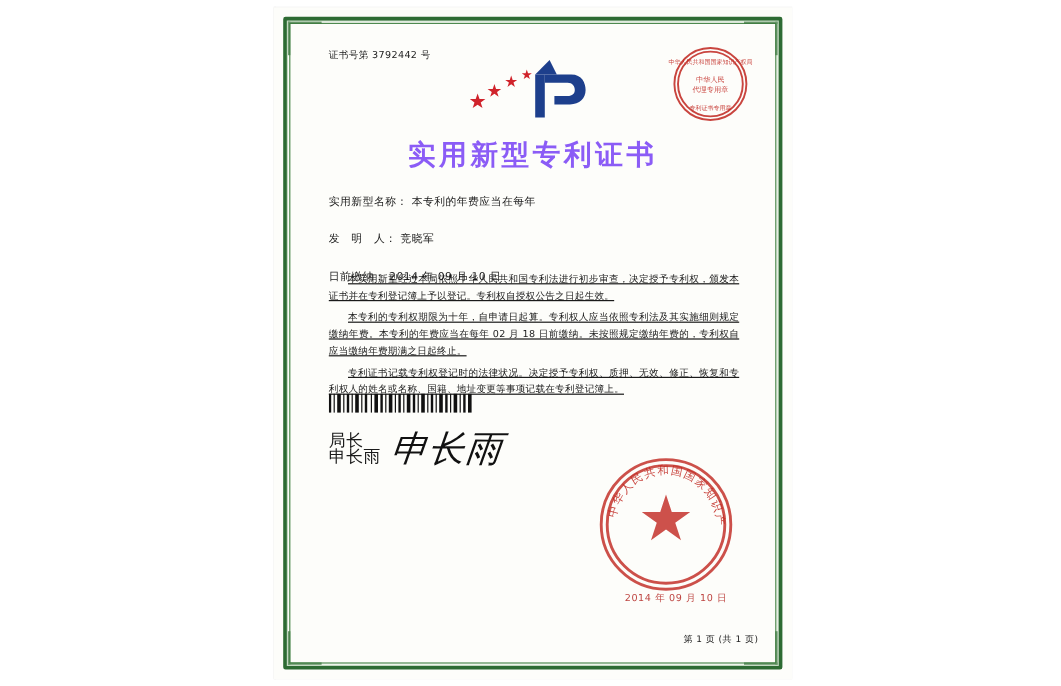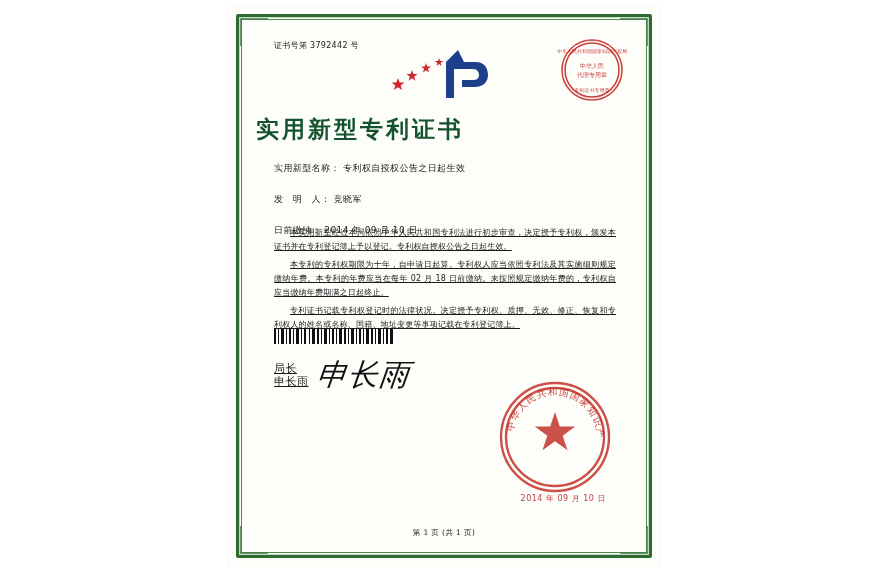--- a/index.html
+++ b/index.html
@@ -106,26 +106,26 @@
     top: 4px;
     width: 72px;
     height: 72px;
   }
 
   .doc-title {
     position: absolute;
     left: 0;
     right: 0;
     top: 84px;
-    text-align: left;
+    text-align: center;
     font-family: "DejaVu Sans", sans-serif;
     font-size: 23px;
     font-weight: bold;
     letter-spacing: 3px;
-    color: #14532d;
+    color: #8b5cf6;
   }
 
   .fields {
     position: absolute;
     left: 18px;
     right: 14px;
     top: 132px;
   }
   .field-row {
     font-size: 9px;
@@ -170,26 +170,25 @@
 
   
   .sig-block {
     position: absolute;
     left: 18px;
     top: 330px;
     display: flex;
     align-items: flex-start;
   }
   .sig-label {
-    font-size: 11px;
+    font-size: 14px;
     line-height: 13px;
     color: #1a1a1a;
     letter-spacing: 0.5px;
     padding-top: 2px;
-    text-decoration: underline;
   }
   .sig-script {
     margin-left: 8px;
     font-family: "DejaVu Serif", serif;
     font-size: 30px;
     font-style: italic;
     color: #111;
     line-height: 30px;
     letter-spacing: 1px;
     transform: skewX(-6deg);
@@ -211,21 +210,21 @@
     color: #b2231f;
     letter-spacing: 0.5px;
     opacity: 0.85;
   }
 
   .page-footer {
     position: absolute;
     left: 0;
     right: 0;
     bottom: 4px;
-    text-align: center;
+    text-align: right;
     font-size: 7.5px;
     color: #222;
     letter-spacing: 0.4px;
   }
 </style>
 </head>
 <body>
 
 <div class="page">
 
@@ -274,21 +273,21 @@
             <text x="36" y="58" font-size="5" text-anchor="middle">专利证书专用章</text>
           </g>
         </svg>
       </div>
 
       <div class="doc-title">实用新型专利证书</div>
 
       <div class="fields">
         <div class="field-row">
           <span class="field-label">实用新型名称：</span>
-          <span class="field-value">专利权自授权公告之日起生效</span>
+          <span class="field-value">本专利的年费应当在每年</span>
         </div>
         <div class="field-row">
           <span class="field-label">发　明　人：</span>
           <span class="field-value">竞晓军</span>
         </div>
         <div class="field-row">
           <span class="field-label">日前缴纳：</span>
           <span class="field-value">2014 年 09 月 10 日</span>
         </div>
       </div>

